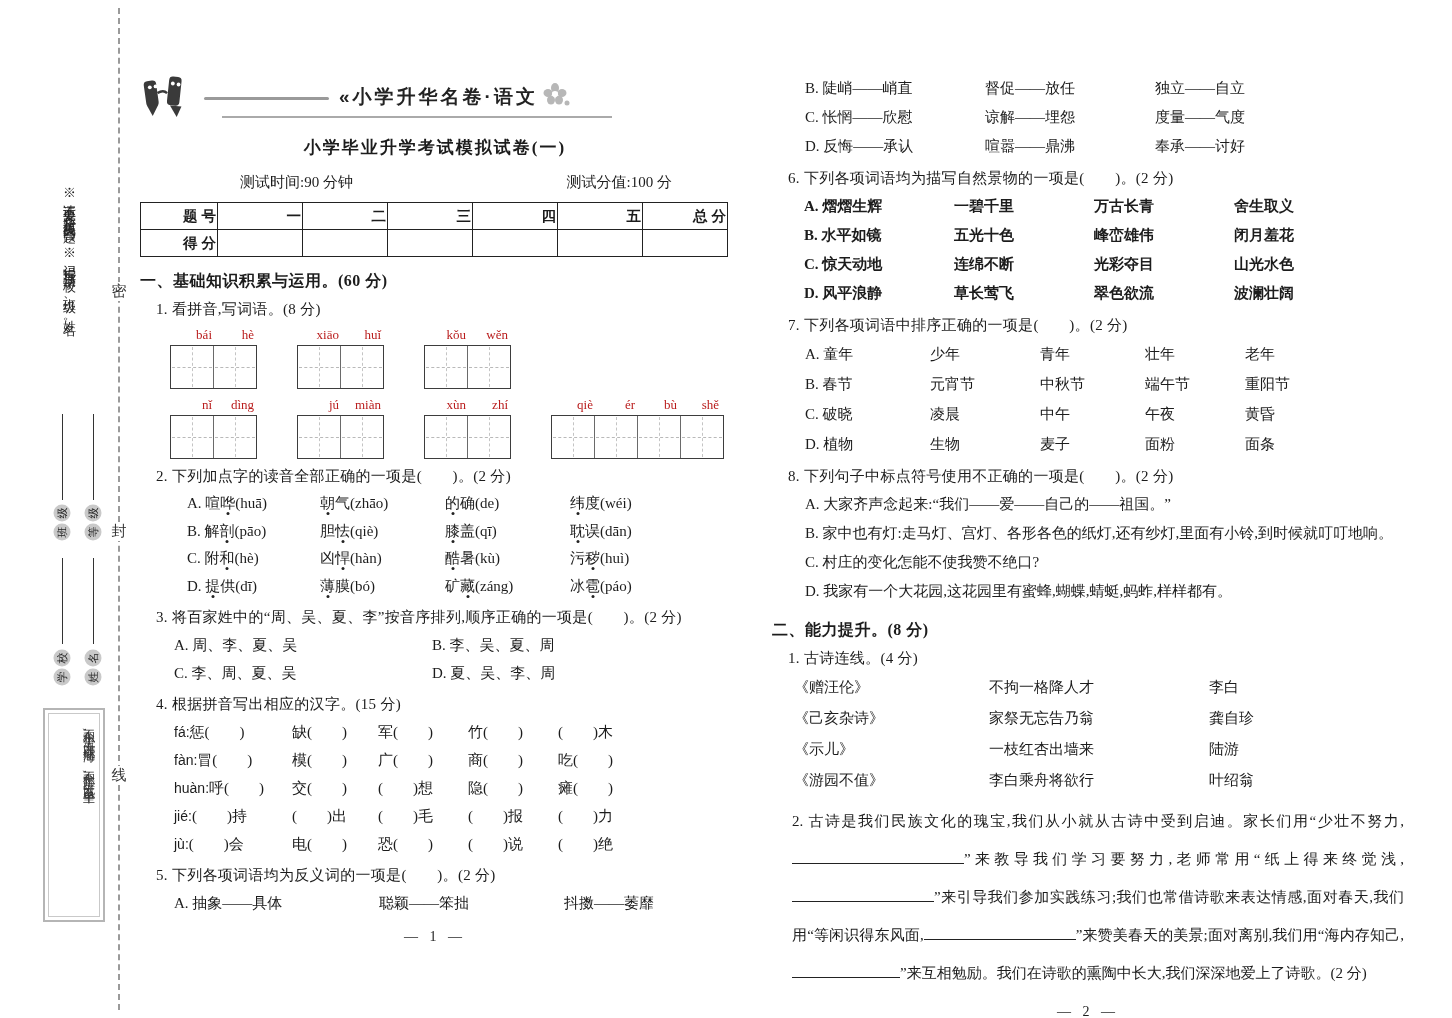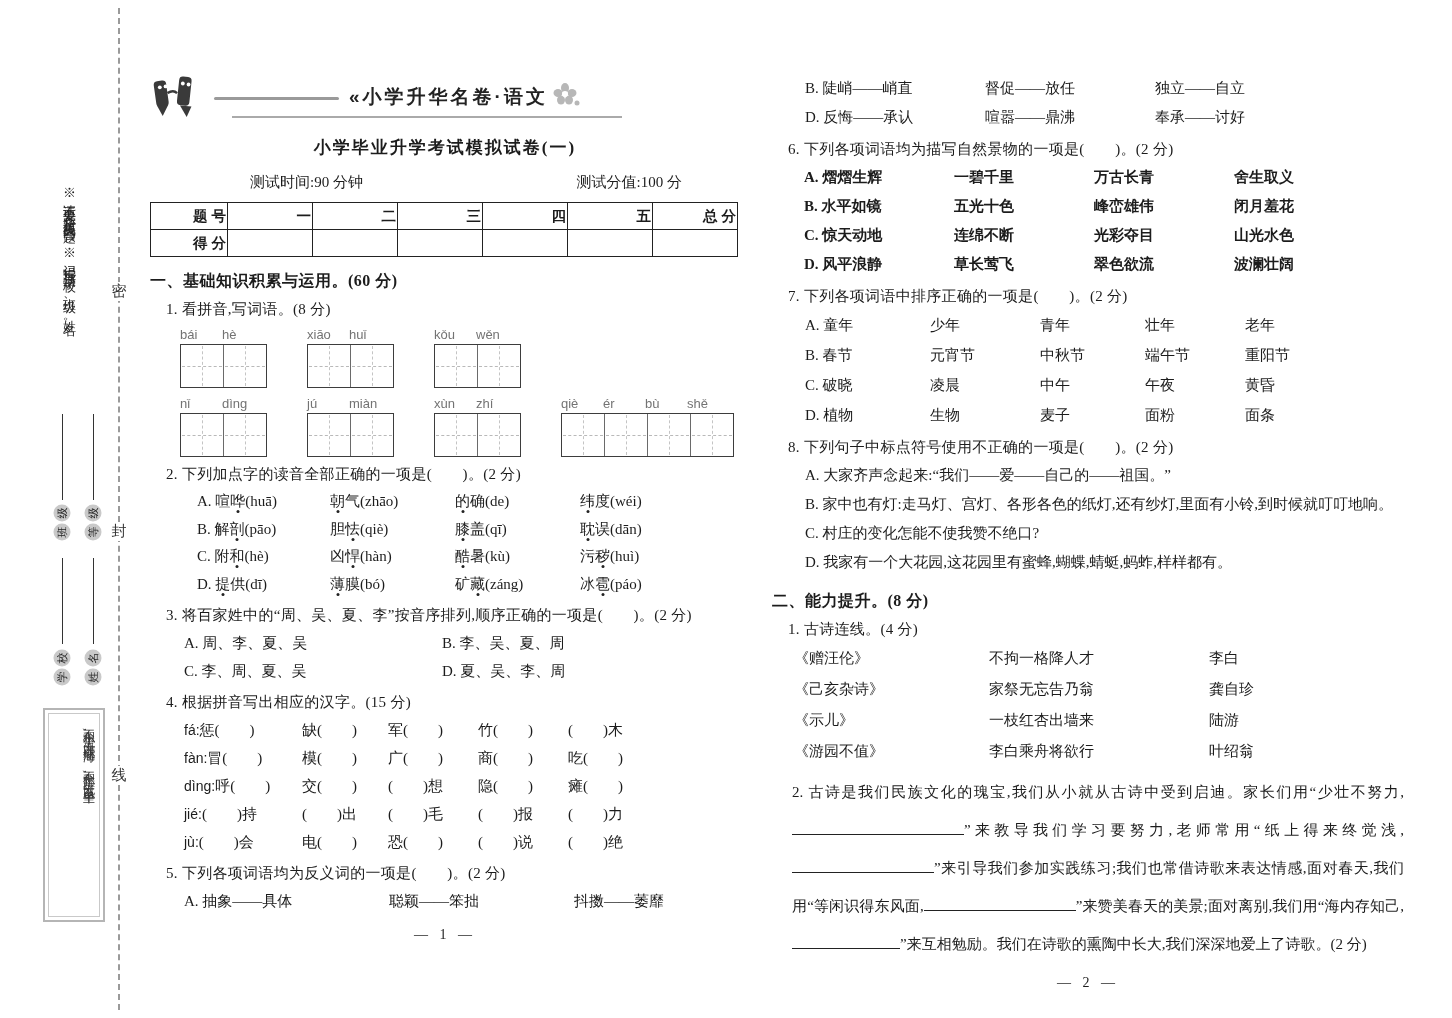--- a/index.html
+++ b/index.html
@@ -20,21 +20,21 @@
   .cc{display:inline-flex;width:17px;height:17px;border-radius:50%;background:#c9c9c9;color:#222;
       font-size:11px;align-items:center;justify-content:center;}
   .quotebox{position:absolute;left:8px;top:708px;width:62px;height:214px;border:2px solid #b5b5b5;
             box-shadow:inset 0 0 0 3px #fff,inset 0 0 0 4px #c9c9c9;
             writing-mode:vertical-rl;font-size:12px;letter-spacing:2px;color:#333;
             padding:10px 6px;box-sizing:border-box;}
   .quotebox span{display:inline-block;margin-left:4px;}
 
   
   .col{position:absolute;top:70px;}
-  .col1{left:150px;width:590px;}
+  .col1{left:140px;width:590px;}
   .col2{left:772px;width:632px;top:62px;}
 
   
   .brandrow{position:relative;display:flex;align-items:center;height:50px;}
   .bline{width:125px;height:3px;background:#9a9a9a;border-radius:2px;margin:6px 10px 0 6px;}
   .brand{font-weight:bold;font-size:19px;letter-spacing:3px;color:#222;padding-top:4px;}
   .brandrow::after{content:"";position:absolute;left:82px;right:118px;bottom:2px;height:2px;background:#aaa;}
   .title{font-size:17px;font-weight:bold;text-align:center;letter-spacing:2px;margin:16px 0 14px 0;}
   .meta{display:flex;justify-content:space-between;padding:0 58px 0 100px;margin-bottom:10px;font-size:15px;}
 
@@ -42,21 +42,21 @@
   table.score td{border:1.4px solid #222;height:24px;text-align:right;font-weight:bold;font-size:14.5px;
                  font-family:"Liberation Sans","DejaVu Sans",sans-serif;}
   table.score td.lab{width:74px;}
 
   .sec{font-weight:bold;font-size:16px;margin:14px 0 2px 0;letter-spacing:0.5px;}
   .stem{margin:8px 0 4px 16px;letter-spacing:0.3px;}
 
   
   .pinrow{display:flex;gap:40px;margin:8px 0 4px 30px;}
   .pys{display:flex;margin-bottom:2px;}
-  .pys span{width:42px;text-align:left;font-size:13px;font-family:Liberation Sans, sans-serif;color:#737373;}
+  .pys span{width:42px;text-align:right;font-size:13px;font-family:Liberation Serif, serif;color:#b91c1c;}
   .box{display:flex;border:1.6px solid #3d3d3d;}
   .cellq{width:42px;height:42px;position:relative;border-right:1px solid #6a6a6a;}
   .cellq:last-child{border-right:none;}
   .cellq::before{content:"";position:absolute;left:1px;right:1px;top:50%;border-top:1px dashed #b9b9b9;}
   .cellq::after{content:"";position:absolute;top:1px;bottom:1px;left:50%;border-left:1px dashed #c4c4c4;}
 
   
   .grid{display:grid;}
   .gq2{grid-template-columns:133px 125px 125px auto;margin-left:47px;line-height:27.5px;}
   .gq3{grid-template-columns:258px auto;margin-left:34px;line-height:28px;}
@@ -315,21 +315,21 @@
         <span>(　　)木</span>
     </div>
     <div class="grid gq4">
       <span><span class="pylabel">fàn:</span><span>冒(　　)</span></span>
       <span>模(　　)</span>
         <span>广(　　)</span>
       <span>商(　　)</span>
         <span>吃(　　)</span>
     </div>
     <div class="grid gq4">
-      <span><span class="pylabel">dìng:</span><span>呼(　　)</span></span>
+      <span><span class="pylabel">huàn:</span><span>呼(　　)</span></span>
       <span>交(　　)</span>
         <span>(　　)想</span>
       <span>隐(　　)</span>
         <span>瘫(　　)</span>
     </div>
     <div class="grid gq4">
       <span><span class="pylabel">jié:</span><span>(　　)持</span></span>
       <span>(　　)出</span>
         <span>(　　)毛</span>
       <span>(　　)报</span>
@@ -352,20 +352,25 @@
 
     <div class="pagenum">— 1 —</div>
   </div>
 
   <div class="col col2">
 
     <div class="grid gq52" style="margin-top:12px">
       <span>B. 陡峭——峭直</span>
         <span>督促——放任</span>
         <span>独立——自立</span>
+    </div>
+    <div class="grid gq52">
+      <span>C. 怅惘——欣慰</span>
+        <span>谅解——埋怨</span>
+        <span>度量——气度</span>
     </div>
     <div class="grid gq52">
       <span>D. 反悔——承认</span>
         <span>喧嚣——鼎沸</span>
         <span>奉承——讨好</span>
     </div>
 
     <div class="stem">6. 下列各项词语均为描写自然景物的一项是(　　)。(2 分)</div>
     <div class="grid gq6">
       <span>A. 熠熠生辉</span>

